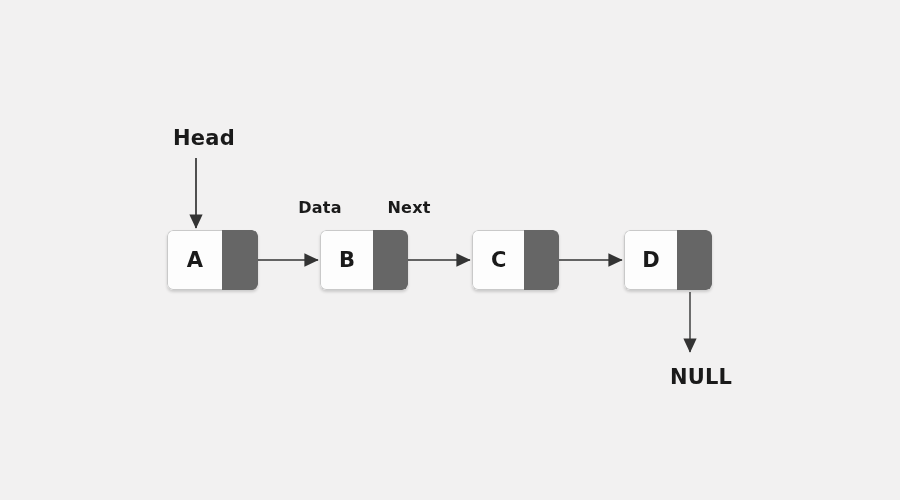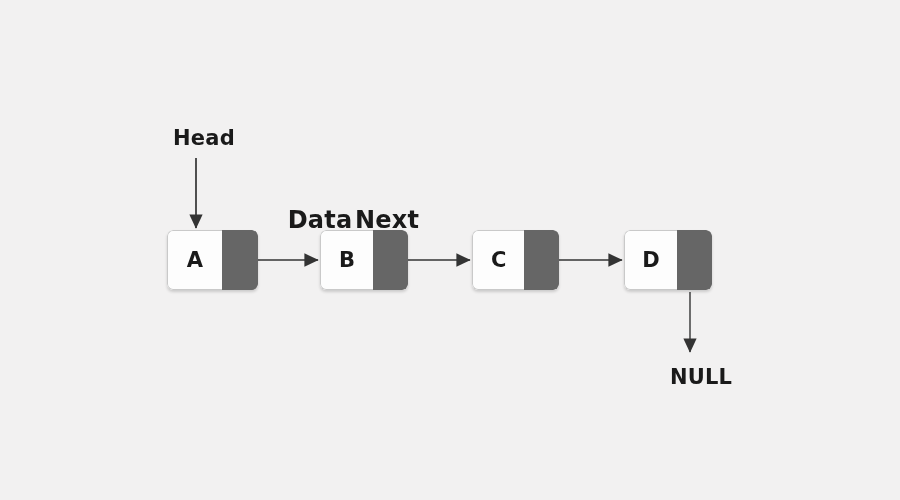--- a/index.html
+++ b/index.html
@@ -61,22 +61,21 @@
   .label {
     position: absolute;
     font-size: 21px;
     font-weight: bold;
     color: #1a1a1a;
     white-space: nowrap;
     transform: translateX(-50%);
     letter-spacing: 0.2px;
   }
   .label-sm {
-    font-size: 24px;
-    margin-top: 8px;
+    font-size: 16px;
   }
 </style>
 </head>
 <body>
 
 <div id="canvas">
 
   <svg class="diagram-svg" viewBox="0 0 900 500">
     <defs>
       <marker id="ah" markerWidth="9" markerHeight="9" refX="8" refY="4.5" orient="auto" markerUnits="strokeWidth">
@@ -92,21 +91,21 @@
 
     <line x1="559" y1="260" x2="622" y2="260" stroke="#333333" stroke-width="1.7" marker-end="url(#ah)"></line>
 
     <line x1="690" y1="292" x2="690" y2="352" stroke="#555555" stroke-width="1.7" marker-end="url(#ah)"></line>
   </svg>
 
   <div class="label" style="left:204px; top:126px;">Head</div>
 
   <div class="label label-sm" style="left:320px; top:198px;">Data</div>
 
-  <div class="label label-sm" style="left:387px; top:198px;">Next</div>
+  <div class="label label-sm" style="left:409px; top:198px;">Next</div>
 
   <div class="label" style="left:701px; top:365px;">NULL</div>
 
   <div class="node" style="left:167px; top:230px; width:91px;">
     <div class="node-data">A</div>
     <div class="node-next"></div>
   </div>
 
   <div class="node" style="left:320px; top:230px; width:88px;">
     <div class="node-data">B</div>

